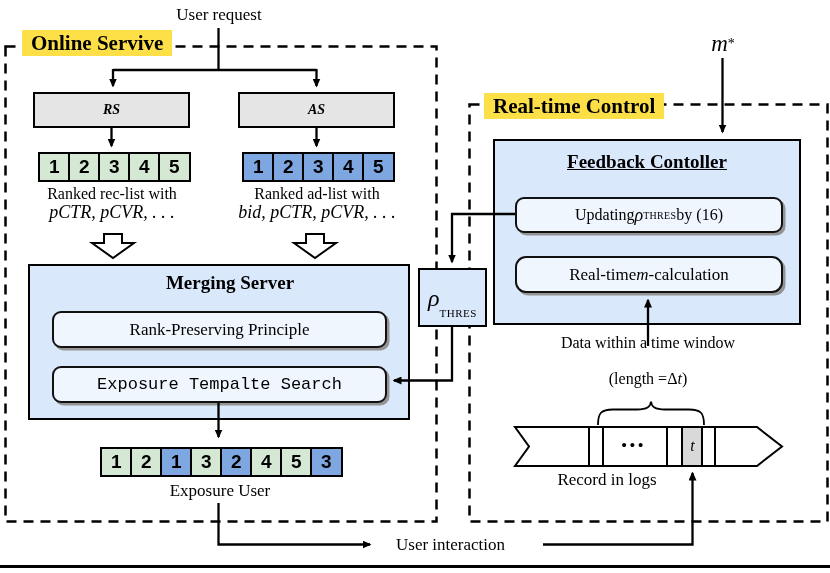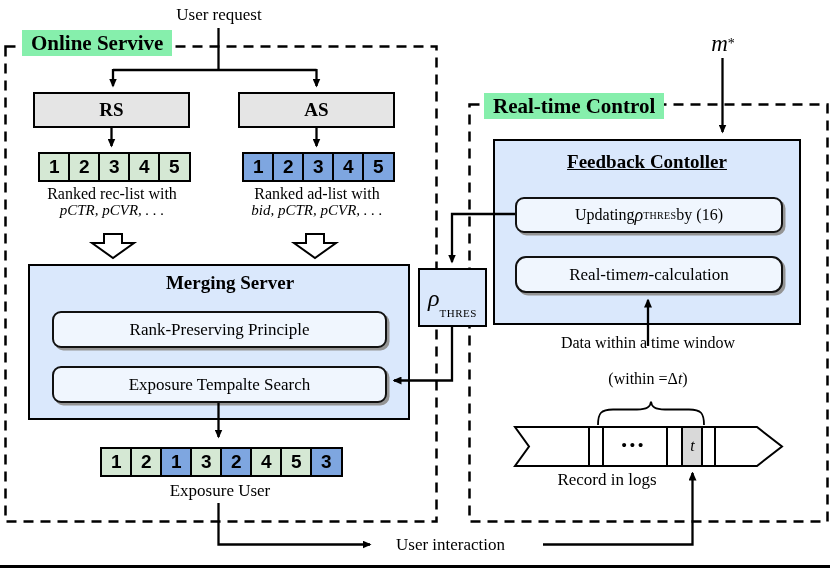--- a/index.html
+++ b/index.html
@@ -6,45 +6,45 @@
   .canvas{
     position:relative;width:830px;height:573px;background:#fff;overflow:hidden;
     font-family:"Liberation Serif", serif;color:#000;
   }
   svg.layer{position:absolute;left:0;top:0;pointer-events:none;}
   #shapes{z-index:1;}
   #wires{z-index:3;}
   .abs{position:absolute;z-index:2;}
   .ctr{display:flex;align-items:center;justify-content:center;text-align:right;}
   .grp-label{
-    background:#86efac;font-weight:bold;font-size:21px;line-height:26px;
+    background:#fde047;font-weight:bold;font-size:21px;line-height:26px;
     padding:0 9px;white-space:nowrap;text-align:right;
   }
   .sysbox{
     background:#e5e5e5;border:2.5px solid #000;box-sizing:border-box;
-    font-weight:bold;font-size:19px;
+    font-weight:bold;font-size:14px;font-style:italic;
   }
   .panel{background:#dae8fc;border:2.5px solid #000;box-sizing:border-box;}
   .panel-title{font-weight:bold;font-size:19px;text-align:center;}
   .module{
     background:#f0f6fe;border:2px solid #111;border-radius:9px;box-sizing:border-box;
     box-shadow:2.5px 2.5px 0 #949494;font-size:17px;
   }
   .strip{display:flex;}
   .cell{
     width:32.5px;height:30px;border:2.5px solid #000;box-sizing:border-box;
     margin-left:-2.5px;display:flex;align-items:center;justify-content:center;
     font-family:"Liberation Sans", sans-serif;font-weight:bold;font-size:19px;
   }
   .cell:first-child{margin-left:0;}
   .cell.green{background:#d5e8d4;}
   .cell.blue{background:#7ea6e0;}
   .caption{font-size:16px;white-space:nowrap;}
   .caption-lg{font-size:17px;white-space:nowrap;}
-  .math{font-style:italic;font-size:15px;}
+  .math{font-style:italic;font-size:18px;}
   i.m{font-style:italic;}
   .rho{font-style:italic;font-size:24px;line-height:24px;}
   .rho-sub{font-size:11px;align-self:flex-end;margin-bottom:6px;letter-spacing:0.5px;}
   .rho-sm{font-style:italic;font-size:18px;}
   .rho-sm-sub{font-size:10px;vertical-align:-4px;letter-spacing:0.3px;}
   .mstar{font-style:italic;font-size:23px;}
   .mstar sup{font-size:14px;font-style:normal;}
   .dots{font-size:15px;font-weight:bold;letter-spacing:3px;}
   .t-label{font-style:italic;font-size:16px;}
   .bottom-rule{left:0;top:565px;width:830px;height:3px;background:#000;}
@@ -97,21 +97,21 @@
     </div>
 
   <div class="abs ctr caption" style="left:27px;top:185px;width:170px;">Ranked rec-list with</div>
   <div class="abs ctr math" style="left:27px;top:202px;width:170px;">pCTR, pCVR, . . .</div>
   <div class="abs ctr caption" style="left:232px;top:185px;width:170px;">Ranked ad-list with</div>
   <div class="abs ctr math" style="left:232px;top:202px;width:170px;">bid, pCTR, pCVR, . . .</div>
 
   <div class="abs panel" style="left:28px;top:264px;width:382px;height:156px;"></div>
   <div class="abs panel-title" style="left:28px;top:272px;width:382px;padding-left:11px;">Merging Server</div>
   <div class="abs ctr module" style="left:52px;top:311px;width:335px;height:37px;">Rank-Preserving Principle</div>
-  <div class="abs ctr module" style="left:52px;top:366px;width:335px;height:37px;">Exposure Tempalte Search</div>
+  <div class="abs ctr module" style="left:52px;top:366px;width:335px;height:37px;font-family:Liberation Mono, monospace;">Exposure Tempalte Search</div>
 
   <div class="abs strip" style="left:100px;top:447px;">
       <div class="cell green">1</div>
       <div class="cell green">2</div>
       <div class="cell blue">1</div>
       <div class="cell green">3</div>
       <div class="cell blue">2</div>
       <div class="cell green">4</div>
       <div class="cell green">5</div>
       <div class="cell blue">3</div>
@@ -139,21 +139,21 @@
       <span> by (16)</span>
   </div>
   <div class="abs ctr module" style="left:515px;top:256px;width:268px;height:37px;border-radius:11px;">
     <span>Real-time </span>
       <i class="m">m</i>
       <span>-calculation</span>
   </div>
 
   <div class="abs ctr caption" style="left:548px;top:334px;width:200px;">Data within a time window</div>
   <div class="abs ctr caption" style="left:548px;top:370px;width:200px;">
-    <span>(within = </span>
+    <span>(length = </span>
       <span>Δ</span>
       <i class="m">t</i>
       <span>)</span>
   </div>
 
   <div class="abs ctr dots" style="left:606px;top:437px;width:56px;">•••</div>
   <div class="abs ctr t-label" style="left:684px;top:437px;width:17px;">t</div>
   <div class="abs ctr caption-lg" style="left:532px;top:470px;width:150px;">Record in logs</div>
 
   <div class="abs bottom-rule"></div>

